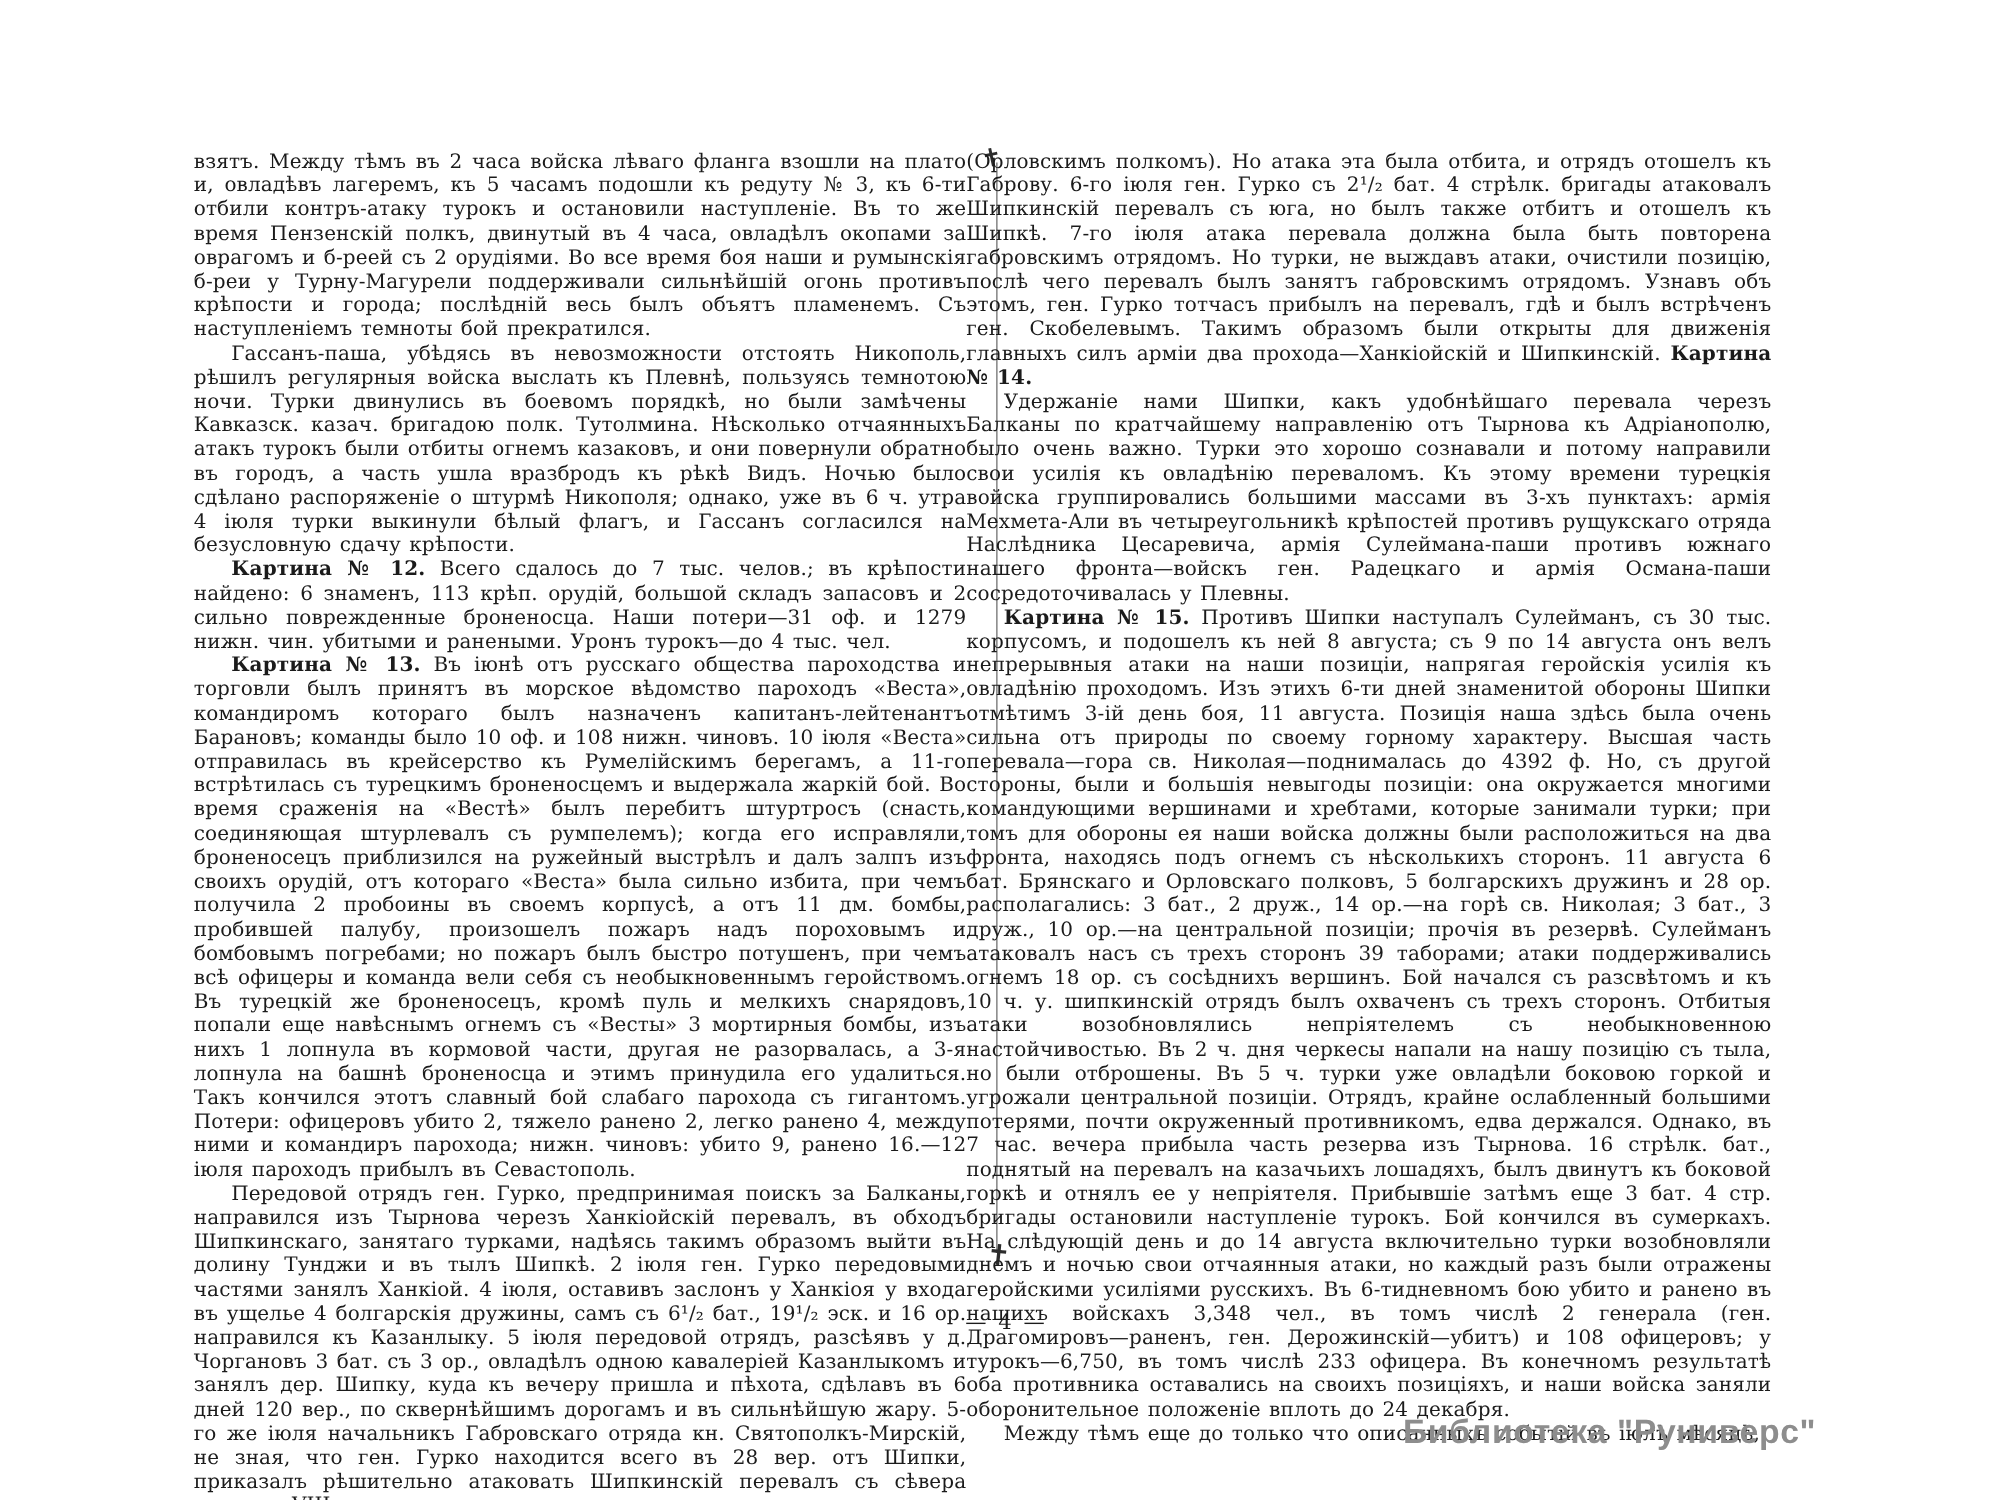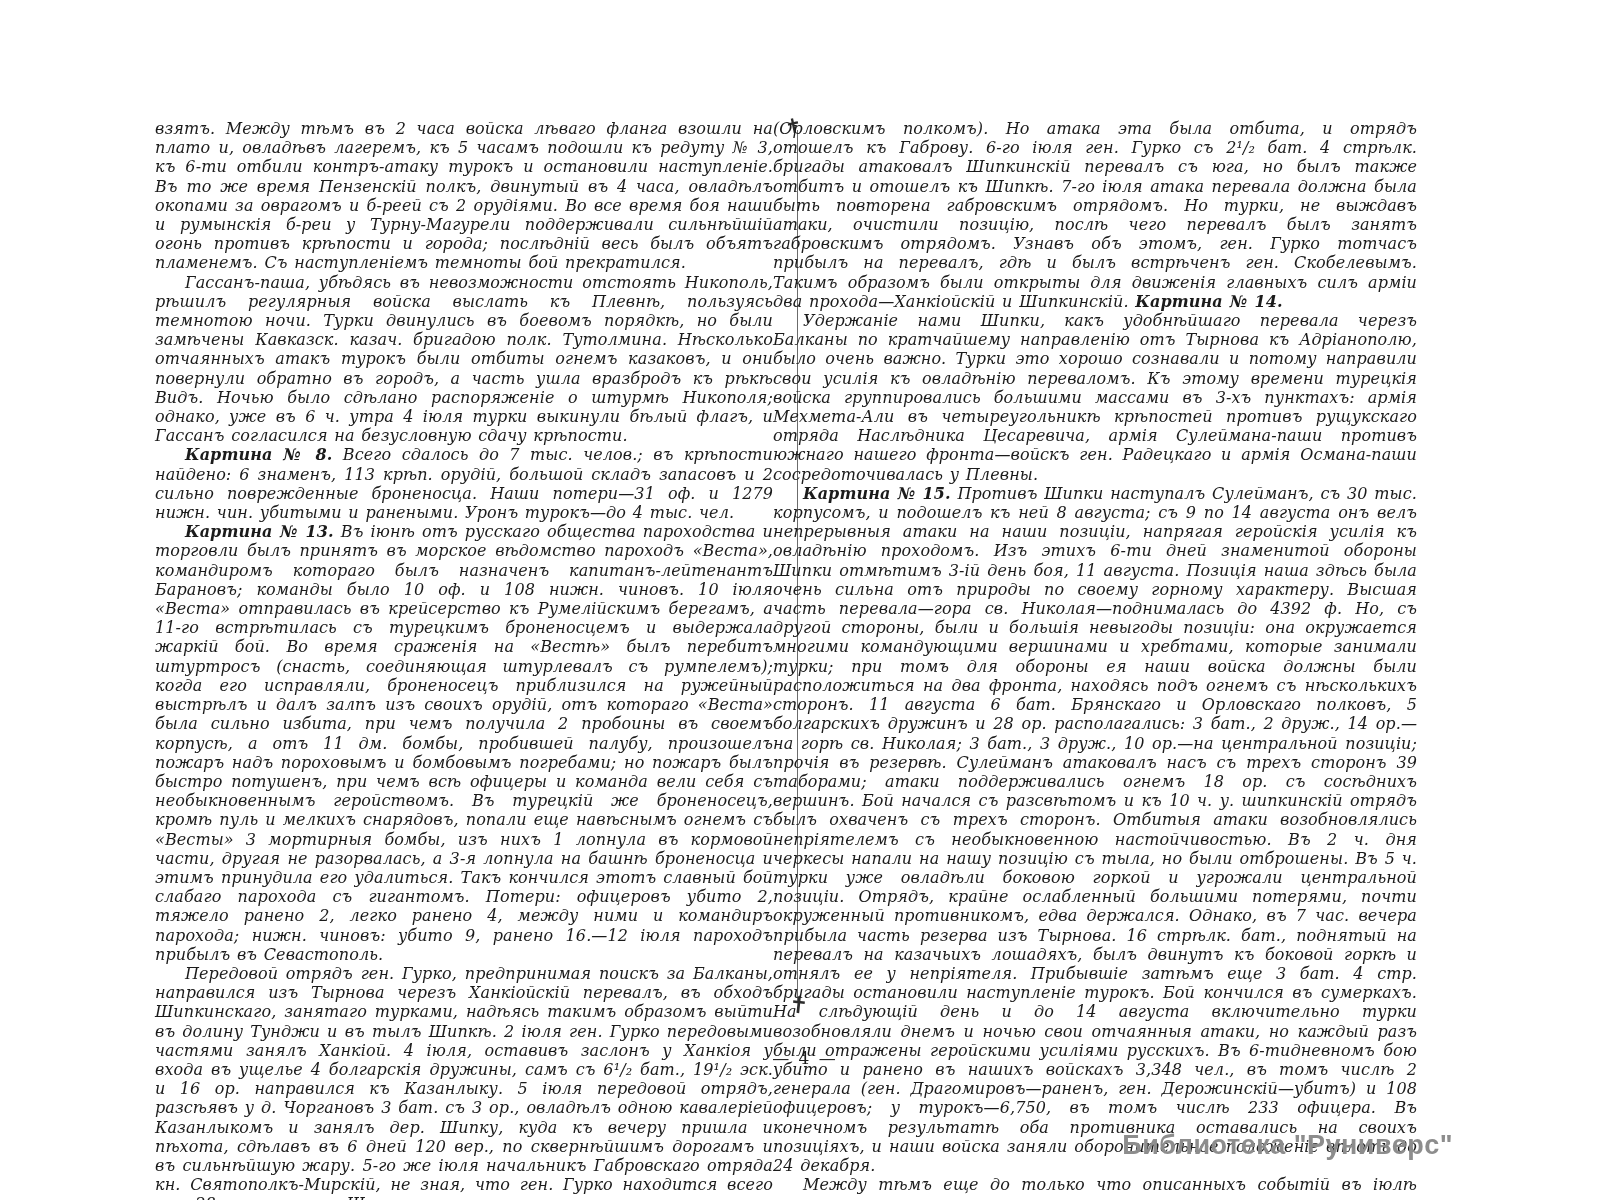--- a/index.html
+++ b/index.html
@@ -19,21 +19,21 @@
     position: absolute;
     top: 119px;
     text-align: justify;
     font-size: 16px;
     line-height: 19.2px;
     letter-spacing: 0.1px;
     word-spacing: 1.5px;
   }
   .col-left  { left: 155px; width: 618px; }
   .col-right { left: 773px; width: 644px; }
-  .para { margin: 0; font-style: italic; }
+  .para { margin: 0; }
   .para.indent { text-indent: 30px; }
   .para b { font-weight: bold; }
   .crease-line {
     position: absolute;
     left: 797px; top: 130px;
     width: 1px; height: 872px;
     background: #3a3a3a;
     opacity: 0.75;
   }
   .crease-mark {
@@ -66,21 +66,21 @@
   }
 </style>
 </head>
 <body>
 
 <div class="page">
 
   <div class="col col-left">
       <p class="para"><span>взятъ. Между тѣмъ въ 2 часа войска лѣваго фланга взошли на плато и, овладѣвъ лагеремъ, къ 5 часамъ подошли къ редуту № 3, къ 6-ти отбили контръ-атаку турокъ и остановили наступленіе. Въ то же время Пензенскій полкъ, двинутый въ 4 часа, овладѣлъ окопами за оврагомъ и б-реей съ 2 орудіями. Во все время боя наши и румынскія б-реи у Турну-Магурели поддерживали сильнѣйшій огонь противъ крѣпости и города; послѣдній весь былъ объятъ пламенемъ. Съ наступленіемъ темноты бой прекратился.</span></p>
       <p class="para indent"><span>Гассанъ-паша, убѣдясь въ невозможности отстоять Никополь, рѣшилъ регулярныя войска выслать къ Плевнѣ, пользуясь темнотою ночи. Турки двинулись въ боевомъ порядкѣ, но были замѣчены Кавказск. казач. бригадою полк. Тутолмина. Нѣсколько отчаянныхъ атакъ турокъ были отбиты огнемъ казаковъ, и они повернули обратно въ городъ, а часть ушла вразбродъ къ рѣкѣ Видъ. Ночью было сдѣлано распоряженіе о штурмѣ Никополя; однако, уже въ 6 ч. утра 4 іюля турки выкинули бѣлый флагъ, и Гассанъ согласился на безусловную сдачу крѣпости.</span></p>
-      <p class="para indent"><b>Картина № 8.</b><span> Всего сдалось до 7 тыс. челов.; въ крѣпости найдено: 6 знаменъ, 113 крѣп. орудій, большой складъ запасовъ и 2 сильно поврежденные броненосца. Наши потери—31 оф. и 1279 нижн. чин. убитыми и ранеными. Уронъ турокъ—до 4 тыс. чел.</span></p>
+      <p class="para indent"><b>Картина № 12.</b><span> Всего сдалось до 7 тыс. челов.; въ крѣпости найдено: 6 знаменъ, 113 крѣп. орудій, большой складъ запасовъ и 2 сильно поврежденные броненосца. Наши потери—31 оф. и 1279 нижн. чин. убитыми и ранеными. Уронъ турокъ—до 4 тыс. чел.</span></p>
       <p class="para indent"><b>Картина № 13.</b><span> Въ іюнѣ отъ русскаго общества пароходства и торговли былъ принятъ въ морское вѣдомство пароходъ «Веста», командиромъ котораго былъ назначенъ капитанъ-лейтенантъ Барановъ; команды было 10 оф. и 108 нижн. чиновъ. 10 іюля «Веста» отправилась въ крейсерство къ Румелійскимъ берегамъ, а 11-го встрѣтилась съ турецкимъ броненосцемъ и выдержала жаркій бой. Во время сраженія на «Вестѣ» былъ перебитъ штуртросъ (снасть, соединяющая штурлевалъ съ румпелемъ); когда его исправляли, броненосецъ приблизился на ружейный выстрѣлъ и далъ залпъ изъ своихъ орудій, отъ котораго «Веста» была сильно избита, при чемъ получила 2 пробоины въ своемъ корпусѣ, а отъ 11 дм. бомбы, пробившей палубу, произошелъ пожаръ надъ пороховымъ и бомбовымъ погребами; но пожаръ былъ быстро потушенъ, при чемъ всѣ офицеры и команда вели себя съ необыкновеннымъ геройствомъ. Въ турецкій же броненосецъ, кромѣ пуль и мелкихъ снарядовъ, попали еще навѣснымъ огнемъ съ «Весты» 3 мортирныя бомбы, изъ нихъ 1 лопнула въ кормовой части, другая не разорвалась, а 3-я лопнула на башнѣ броненосца и этимъ принудила его удалиться. Такъ кончился этотъ славный бой слабаго парохода съ гигантомъ. Потери: офицеровъ убито 2, тяжело ранено 2, легко ранено 4, между ними и командиръ парохода; нижн. чиновъ: убито 9, ранено 16.—12 іюля пароходъ прибылъ въ Севастополь.</span></p>
       <p class="para indent"><span>Передовой отрядъ ген. Гурко, предпринимая поискъ за Балканы, направился изъ Тырнова черезъ Ханкіойскій перевалъ, въ обходъ Шипкинскаго, занятаго турками, надѣясь такимъ образомъ выйти въ долину Тунджи и въ тылъ Шипкѣ. 2 іюля ген. Гурко передовыми частями занялъ Ханкіой. 4 іюля, оставивъ заслонъ у Ханкіоя у входа въ ущелье 4 болгарскія дружины, самъ съ 6¹/₂ бат., 19¹/₂ эск. и 16 ор. направился къ Казанлыку. 5 іюля передовой отрядъ, разсѣявъ у д. Чоргановъ 3 бат. съ 3 ор., овладѣлъ одною кавалеріей Казанлыкомъ и занялъ дер. Шипку, куда къ вечеру пришла и пѣхота, сдѣлавъ въ 6 дней 120 вер., по сквернѣйшимъ дорогамъ и въ сильнѣйшую жару. 5-го же іюля начальникъ Габровскаго отряда кн. Святополкъ-Мирскій, не зная, что ген. Гурко находится всего въ 28 вер. отъ Шипки, приказалъ рѣшительно атаковать Шипкинскій перевалъ съ сѣвера частями VIII корпуса</span></p>
     </div>
 
   <div class="crease-line"></div>
   <div class="crease-mark top">✝</div>
   <div class="crease-mark bottom">✝</div>
 
   <div class="col col-right">
       <p class="para"><span>(Орловскимъ полкомъ). Но атака эта была отбита, и отрядъ отошелъ къ Габрову. 6-го іюля ген. Гурко съ 2¹/₂ бат. 4 стрѣлк. бригады атаковалъ Шипкинскій перевалъ съ юга, но былъ также отбитъ и отошелъ къ Шипкѣ. 7-го іюля атака перевала должна была быть повторена габровскимъ отрядомъ. Но турки, не выждавъ атаки, очистили позицію, послѣ чего перевалъ былъ занятъ габровскимъ отрядомъ. Узнавъ объ этомъ, ген. Гурко тотчасъ прибылъ на перевалъ, гдѣ и былъ встрѣченъ ген. Скобелевымъ. Такимъ образомъ были открыты для движенія главныхъ силъ арміи два прохода—Ханкіойскій и Шипкинскій. </span><b>Картина № 14.</b></p>

